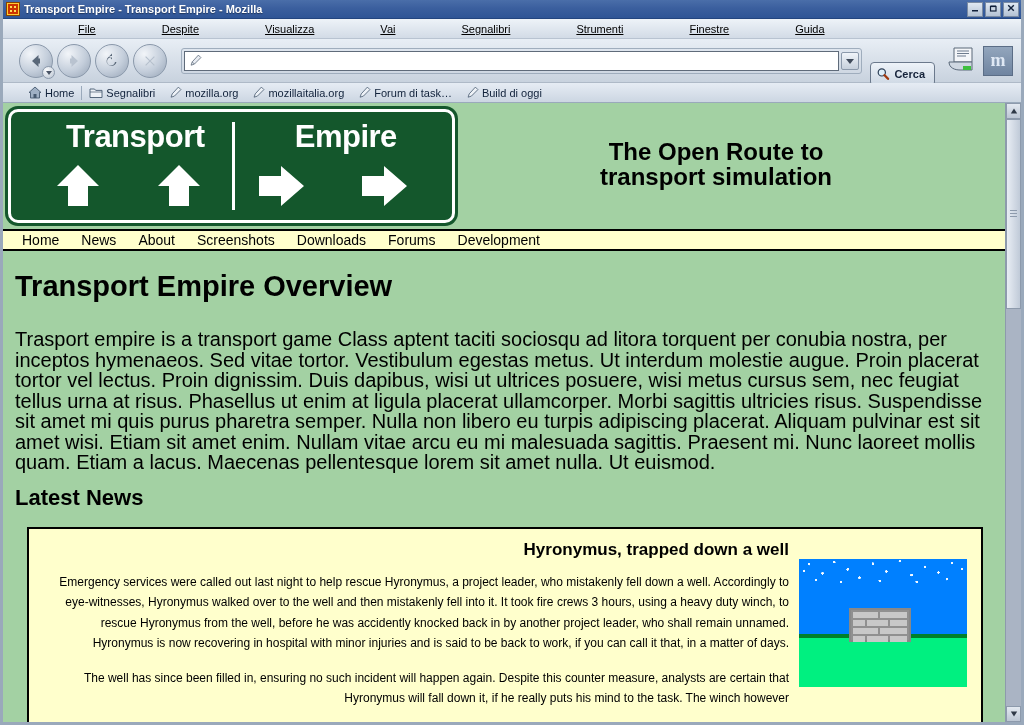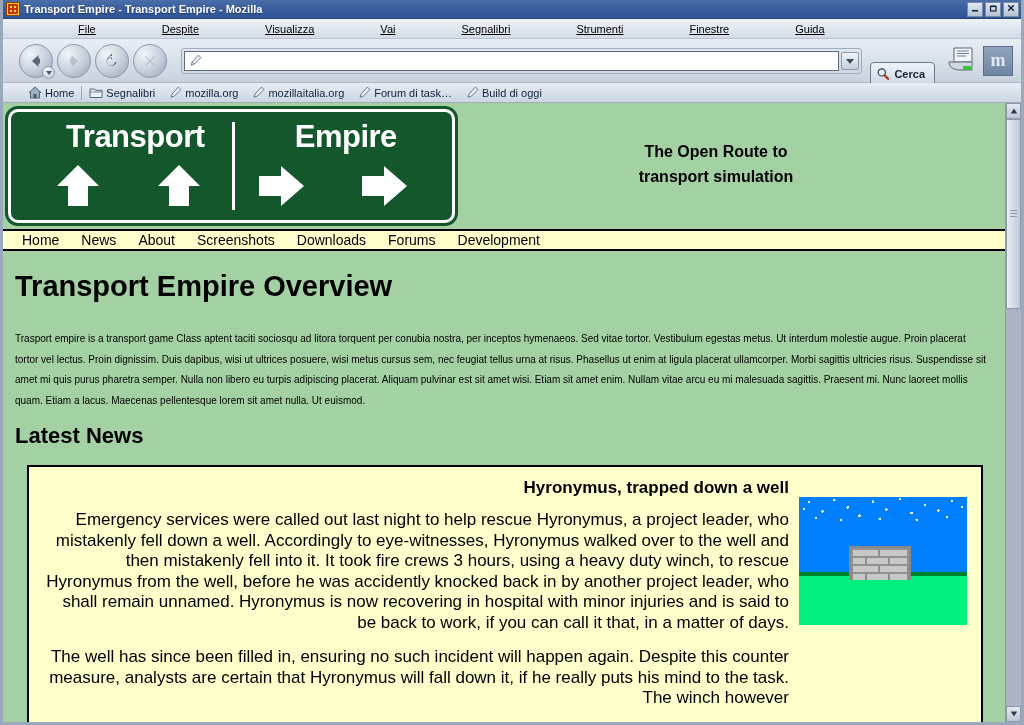--- a/index.html
+++ b/index.html
@@ -211,54 +211,54 @@
     font-family: "Liberation Sans", sans-serif;
     letter-spacing: -0.5px; line-height: 40px;
   }
   .rs-divider {
     position: absolute; left: 221px; top: 10px; bottom: 10px;
     width: 3px; background: #ffffff;
   }
   .rs-bottom { display: flex; align-items: center; justify-content: space-around; flex: 1 1 auto; padding: 0 6px; }
   .tagline {
     flex: 1 1 auto; text-align: center;
-    font-size: 16px; font-weight: bold; color: #000;
+    font-size: 24px; font-weight: bold; color: #000;
     line-height: 25px; padding-top: 30px; padding-right: 18px;
   }
 
   
   .site-nav {
     background: #ffffcc;
     border-top: 2px solid #000;
     border-bottom: 2px solid #000;
     height: 22px;
     display: flex; align-items: center;
     padding-left: 8px;
     font-size: 14px;
   }
   .site-nav a { color: #000; text-decoration: none; padding: 0 11px; white-space: nowrap; }
 
   
   .content { padding: 14px 14px 0 12px; color: #000; }
   .content h1 { font-size: 29px; margin: 5px 0 26px 0; font-weight: bold; }
   .content h2 { font-size: 22px; margin: 12px 0 16px 0; font-weight: bold; }
-  .content p { font-size: 10px; line-height: 20.5px; margin: 0 0 10px 0; }
+  .content p { font-size: 20px; line-height: 20.5px; margin: 0 0 10px 0; }
 
   .newsbox {
     background: #ffffcc;
     border: 2px solid #000;
     margin: 0 8px 0 12px;
     padding: 8px 14px 10px 14px;
     position: relative;
     display: flex;
     text-align: right;
   }
   .newsbody { flex: 1 1 auto; min-width: 0; padding-right: 10px; }
   .newsbox h3 { font-size: 17px; margin: 3px 0 12px 0; font-weight: bold; }
-  .newsbox p { font-size: 17px; line-height: 20.5px; margin: 0 0 14px 0; }
+  .newsbox p { font-size: 12px; line-height: 20.5px; margin: 0 0 14px 0; }
   .wellpic {
     width: 168px; height: 128px; flex: 0 0 auto;
     margin-top: 22px;
     position: relative; overflow: hidden;
     background: #0080ff;
   }
   .wp-grass { position: absolute; left: 0; right: 0; bottom: 0; height: 49px; background: #00f080; }
   .wp-grassline { position: absolute; left: 0; right: 0; bottom: 49px; height: 4px; background: #00802b; }
   .wp-clouds {
     position: absolute; left: 0; right: 0; top: 0; height: 26px;

